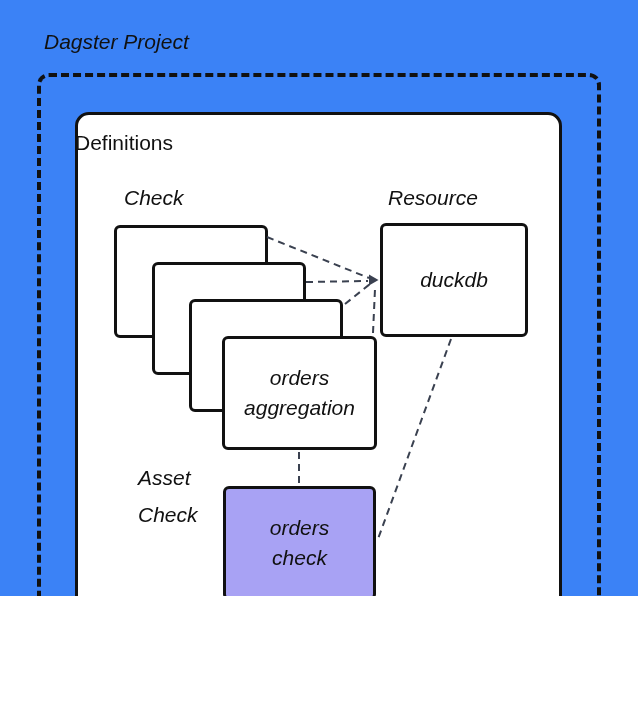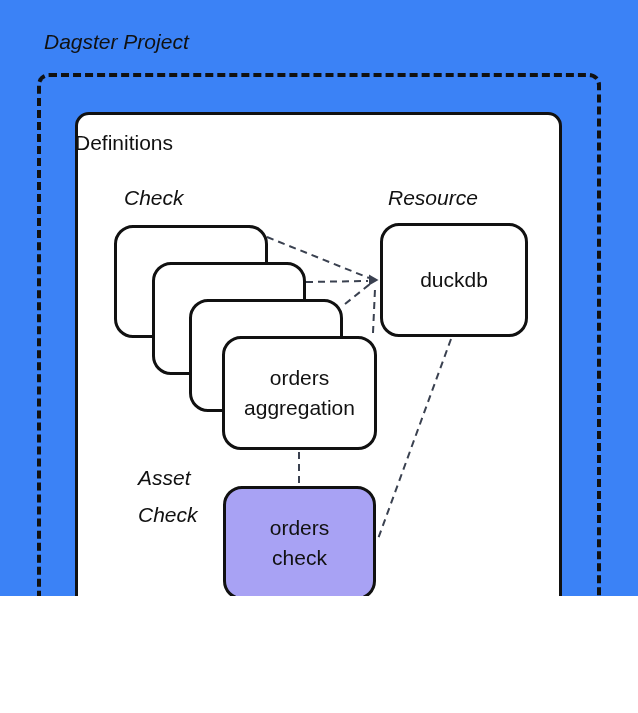--- a/index.html
+++ b/index.html
@@ -59,30 +59,31 @@
     font-size: 21px;
     font-style: italic;
     white-space: pre-line;
   }
   .assets-label   { left: 124px; top: 186px; }
   .resource-label { left: 388px; top: 186px; }
   .asset-check-label { left: 138px; top: 459px; line-height: 37px; }
   .node {
     position: absolute;
     border: 3.5px solid #111111;
-    border-radius: 19px;
+    border-radius: 6px;
     box-sizing: border-box;
     background: #ffffff;
     display: flex;
     align-items: center;
     justify-content: center;
     text-align: center;
     font-size: 21px;
     line-height: 30px;
     white-space: pre-line;
+    font-style: italic;
   }
   .card-1 { left: 114px; top: 225px; width: 154px; height: 113px; }
   .card-2 { left: 152px; top: 262px; width: 154px; height: 113px; }
   .card-3 { left: 189px; top: 299px; width: 154px; height: 113px; }
   .card-front { left: 222px; top: 336px; width: 155px; height: 114px; }
   .duckdb-node { left: 380px; top: 223px; width: 148px; height: 114px; }
   .check-node  { left: 223px; top: 486px; width: 153px; height: 114px; background: #a8a2f4; }
   .connectors {
     position: absolute;
     left: 0;

